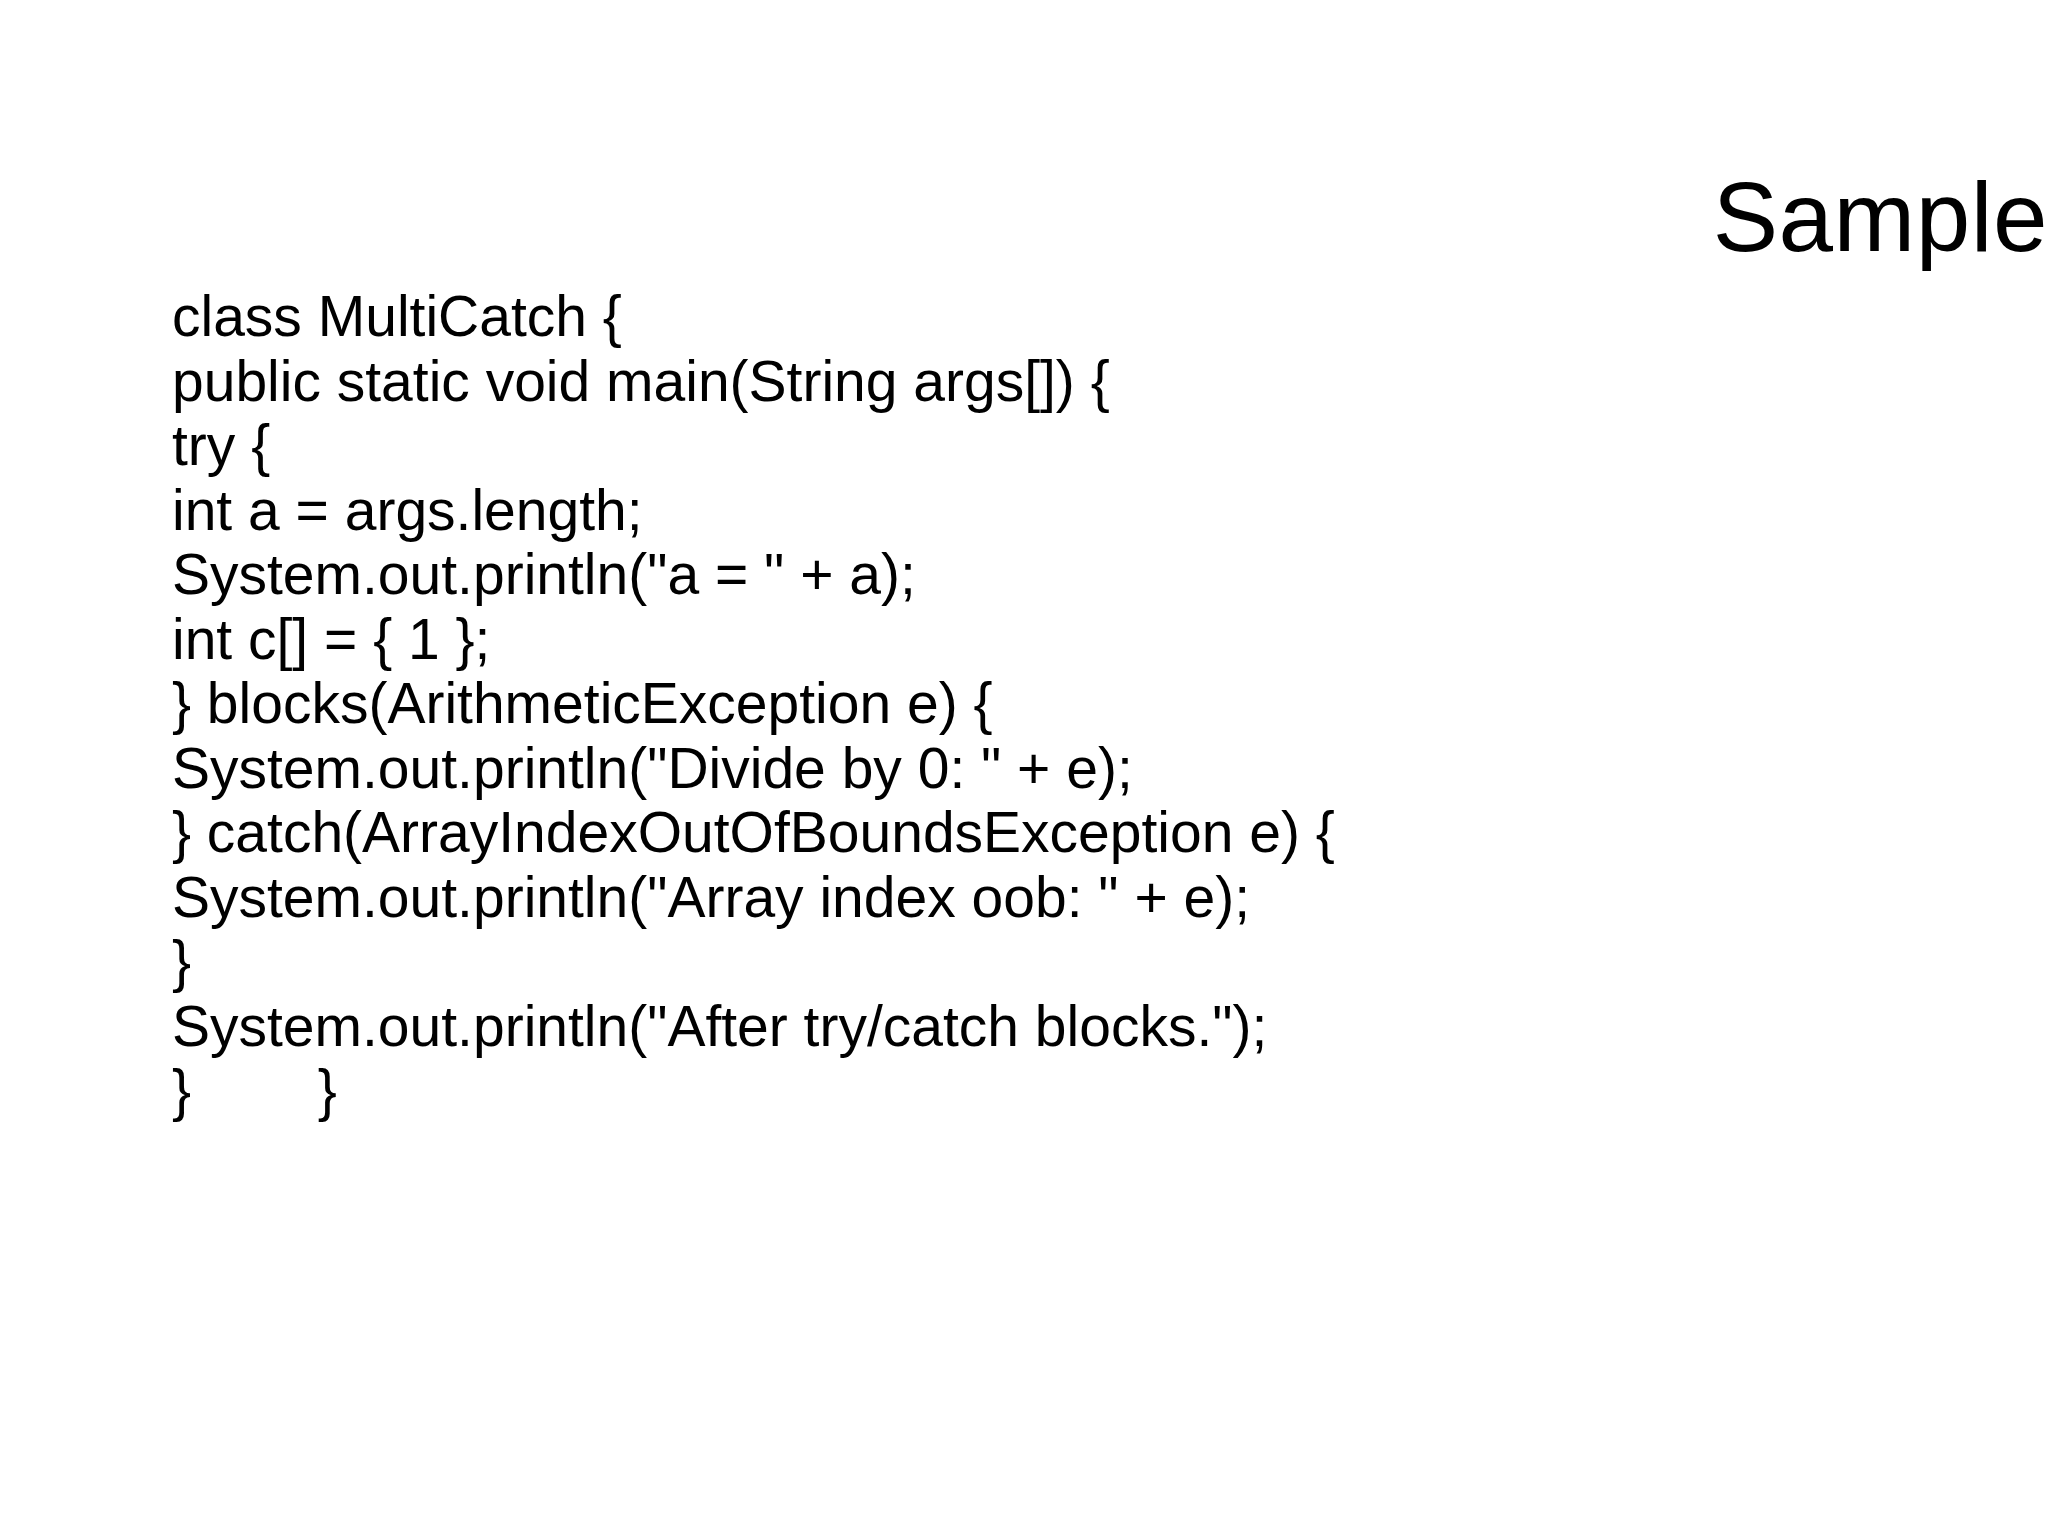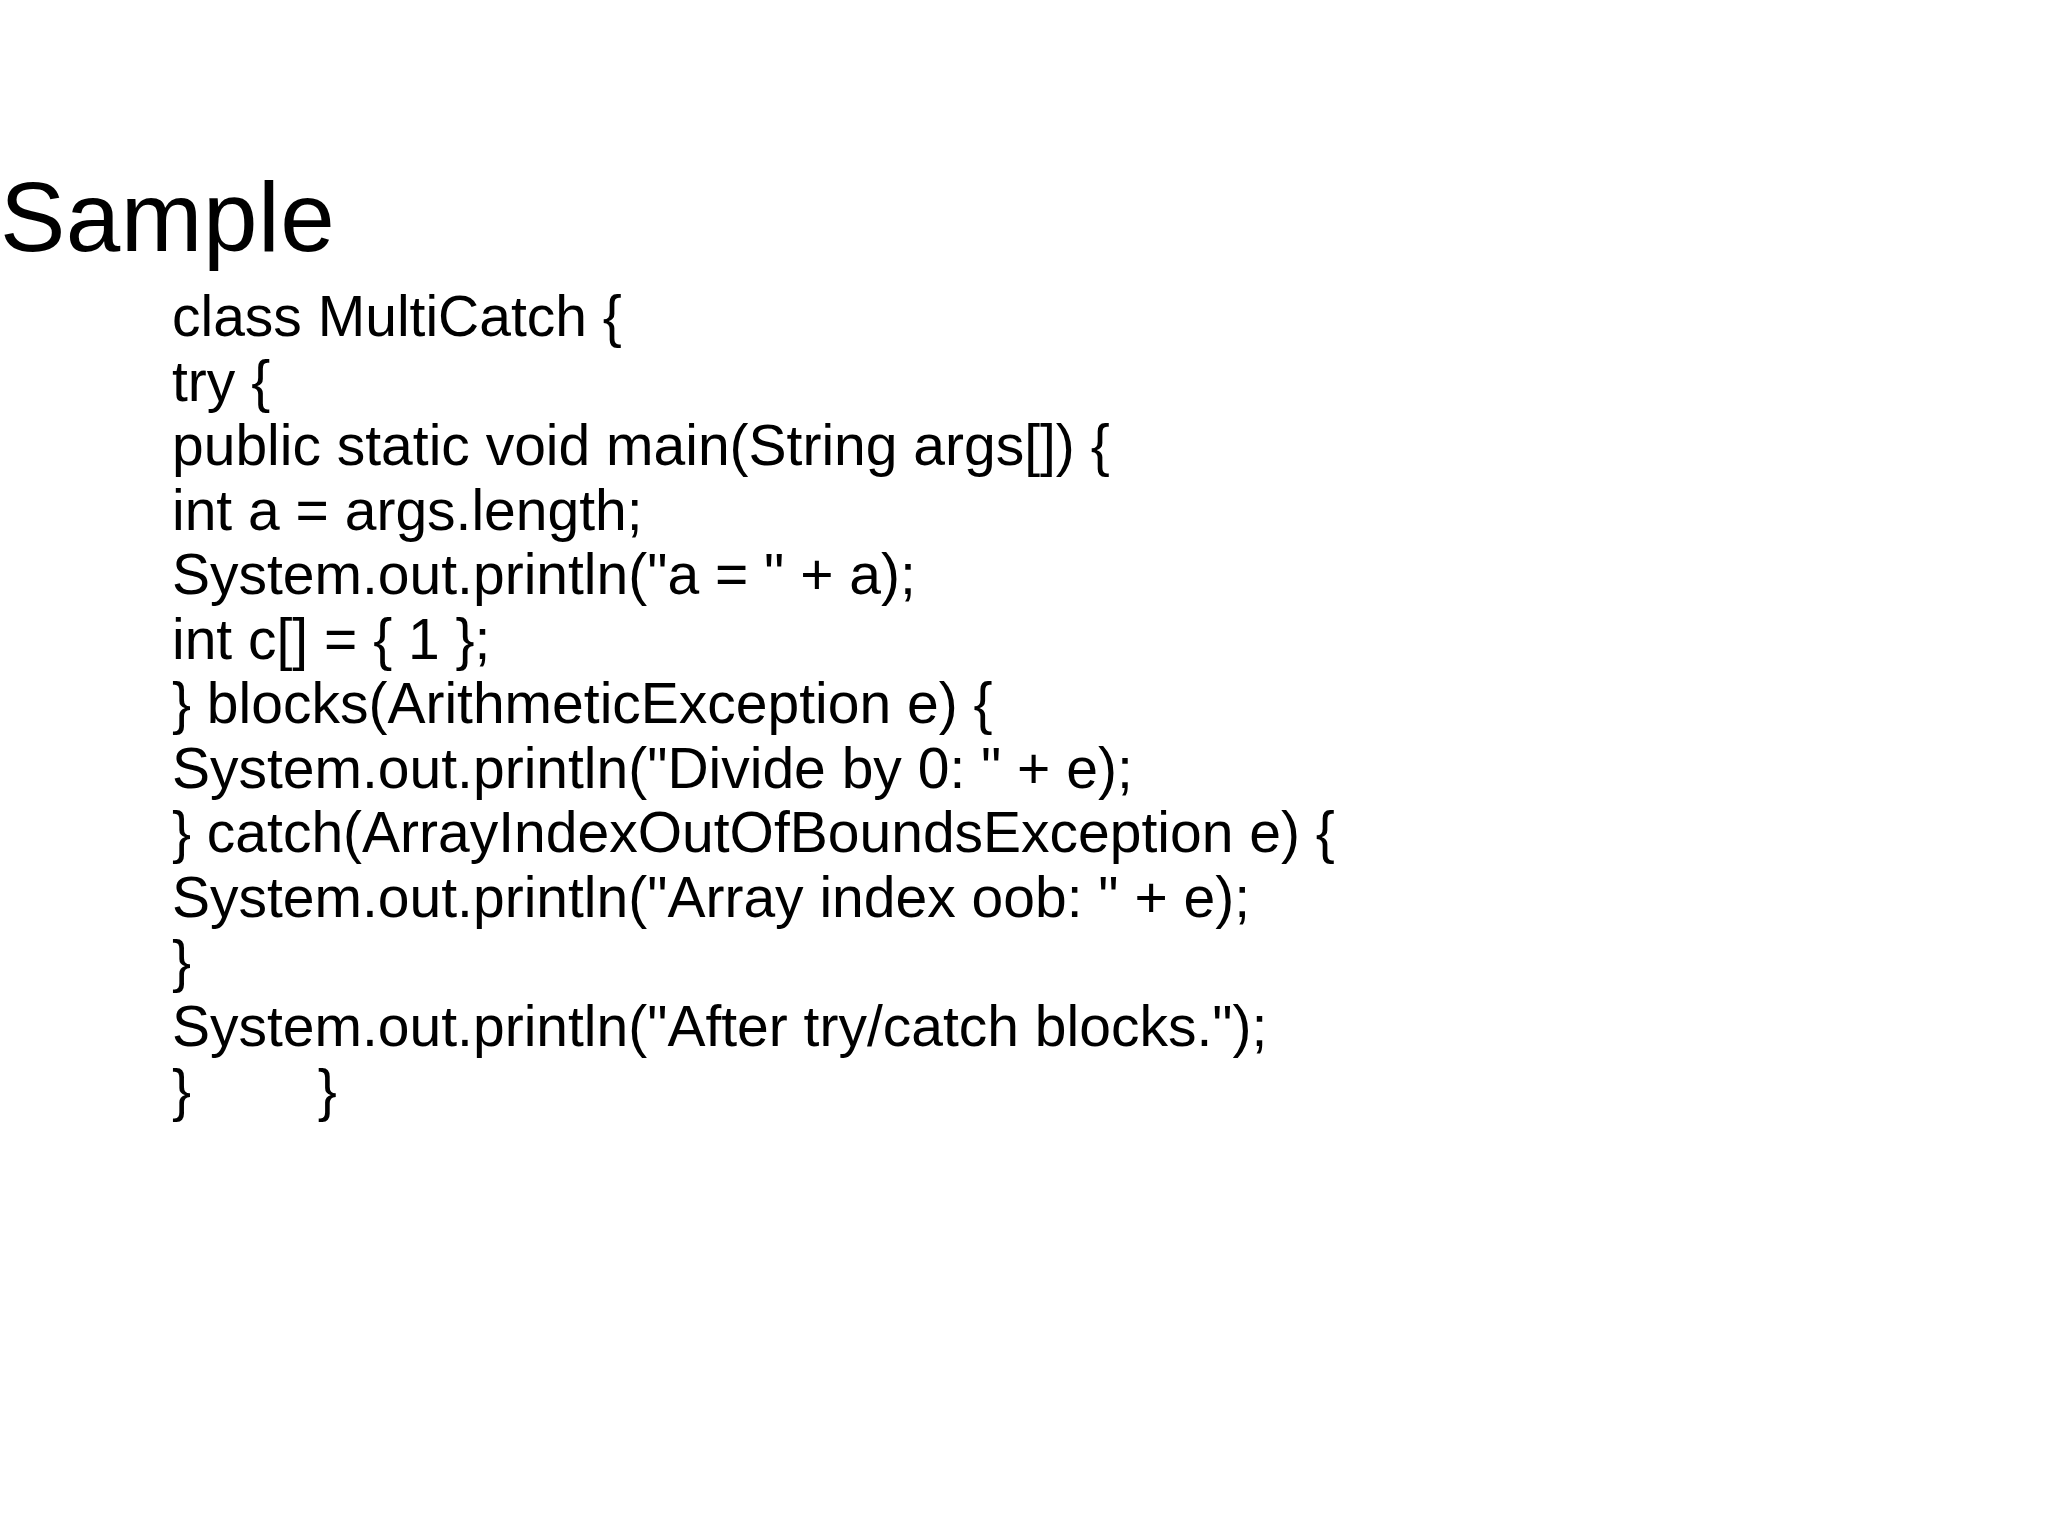--- a/index.html
+++ b/index.html
@@ -23,21 +23,21 @@
     height: 1536px;
     background: #ffffff;
     box-sizing: border-box;
   }
 
   .slide-title {
     position: absolute;
     left: 0;
     top: 96px;
     width: 2048px;
-    text-align: left;
+    text-align: right;
     font-size: 98px;
     line-height: 110px;
     font-weight: 400;
     letter-spacing: 0.5px;
     color: #000000;
     white-space: nowrap;
   }
 
   .code-block {
     position: absolute;
@@ -57,22 +57,22 @@
 </style>
 </head>
 <body>
 
 <div class="slide">
 
   <h1 class="slide-title">Sample</h1>
 
   <div class="code-block">
     <div class="code-line">class MultiCatch {</div>
+    <div class="code-line">public static void main(String args[]) {</div>
     <div class="code-line">try {</div>
-    <div class="code-line">public static void main(String args[]) {</div>
     <div class="code-line">int a = args.length;</div>
     <div class="code-line">System.out.println("a = " + a);</div>
     <div class="code-line">int c[] = { 1 };</div>
     <div class="code-line">} blocks(ArithmeticException e) {</div>
     <div class="code-line">System.out.println("Divide by 0: " + e);</div>
     <div class="code-line">} catch(ArrayIndexOutOfBoundsException e) {</div>
     <div class="code-line">System.out.println("Array index oob: " + e);</div>
     <div class="code-line">}</div>
     <div class="code-line">System.out.println("After try/catch blocks.");</div>
     <div class="code-line">}        }</div>

